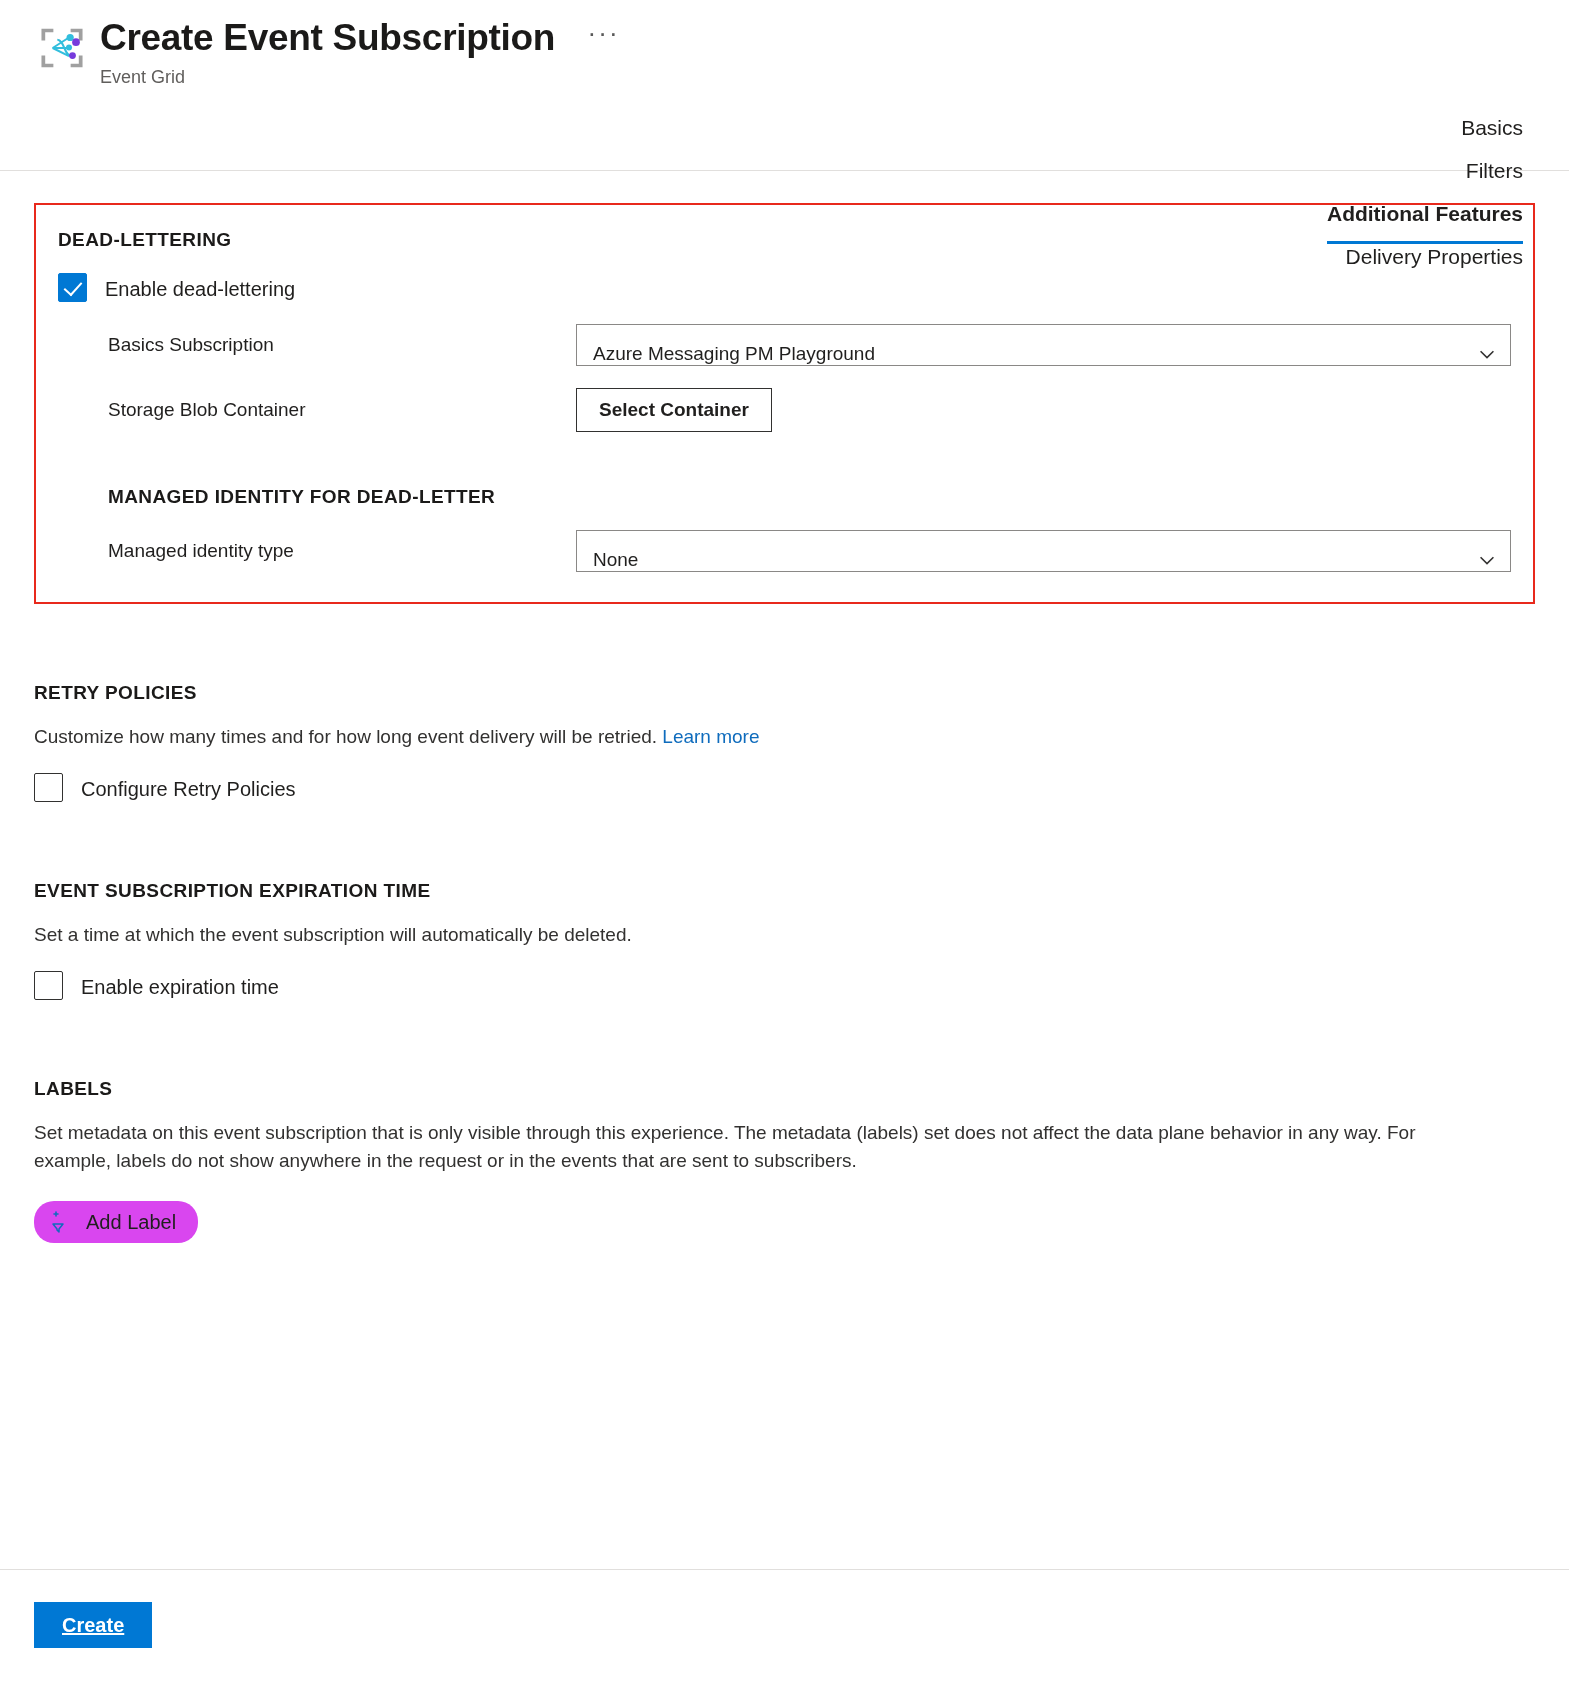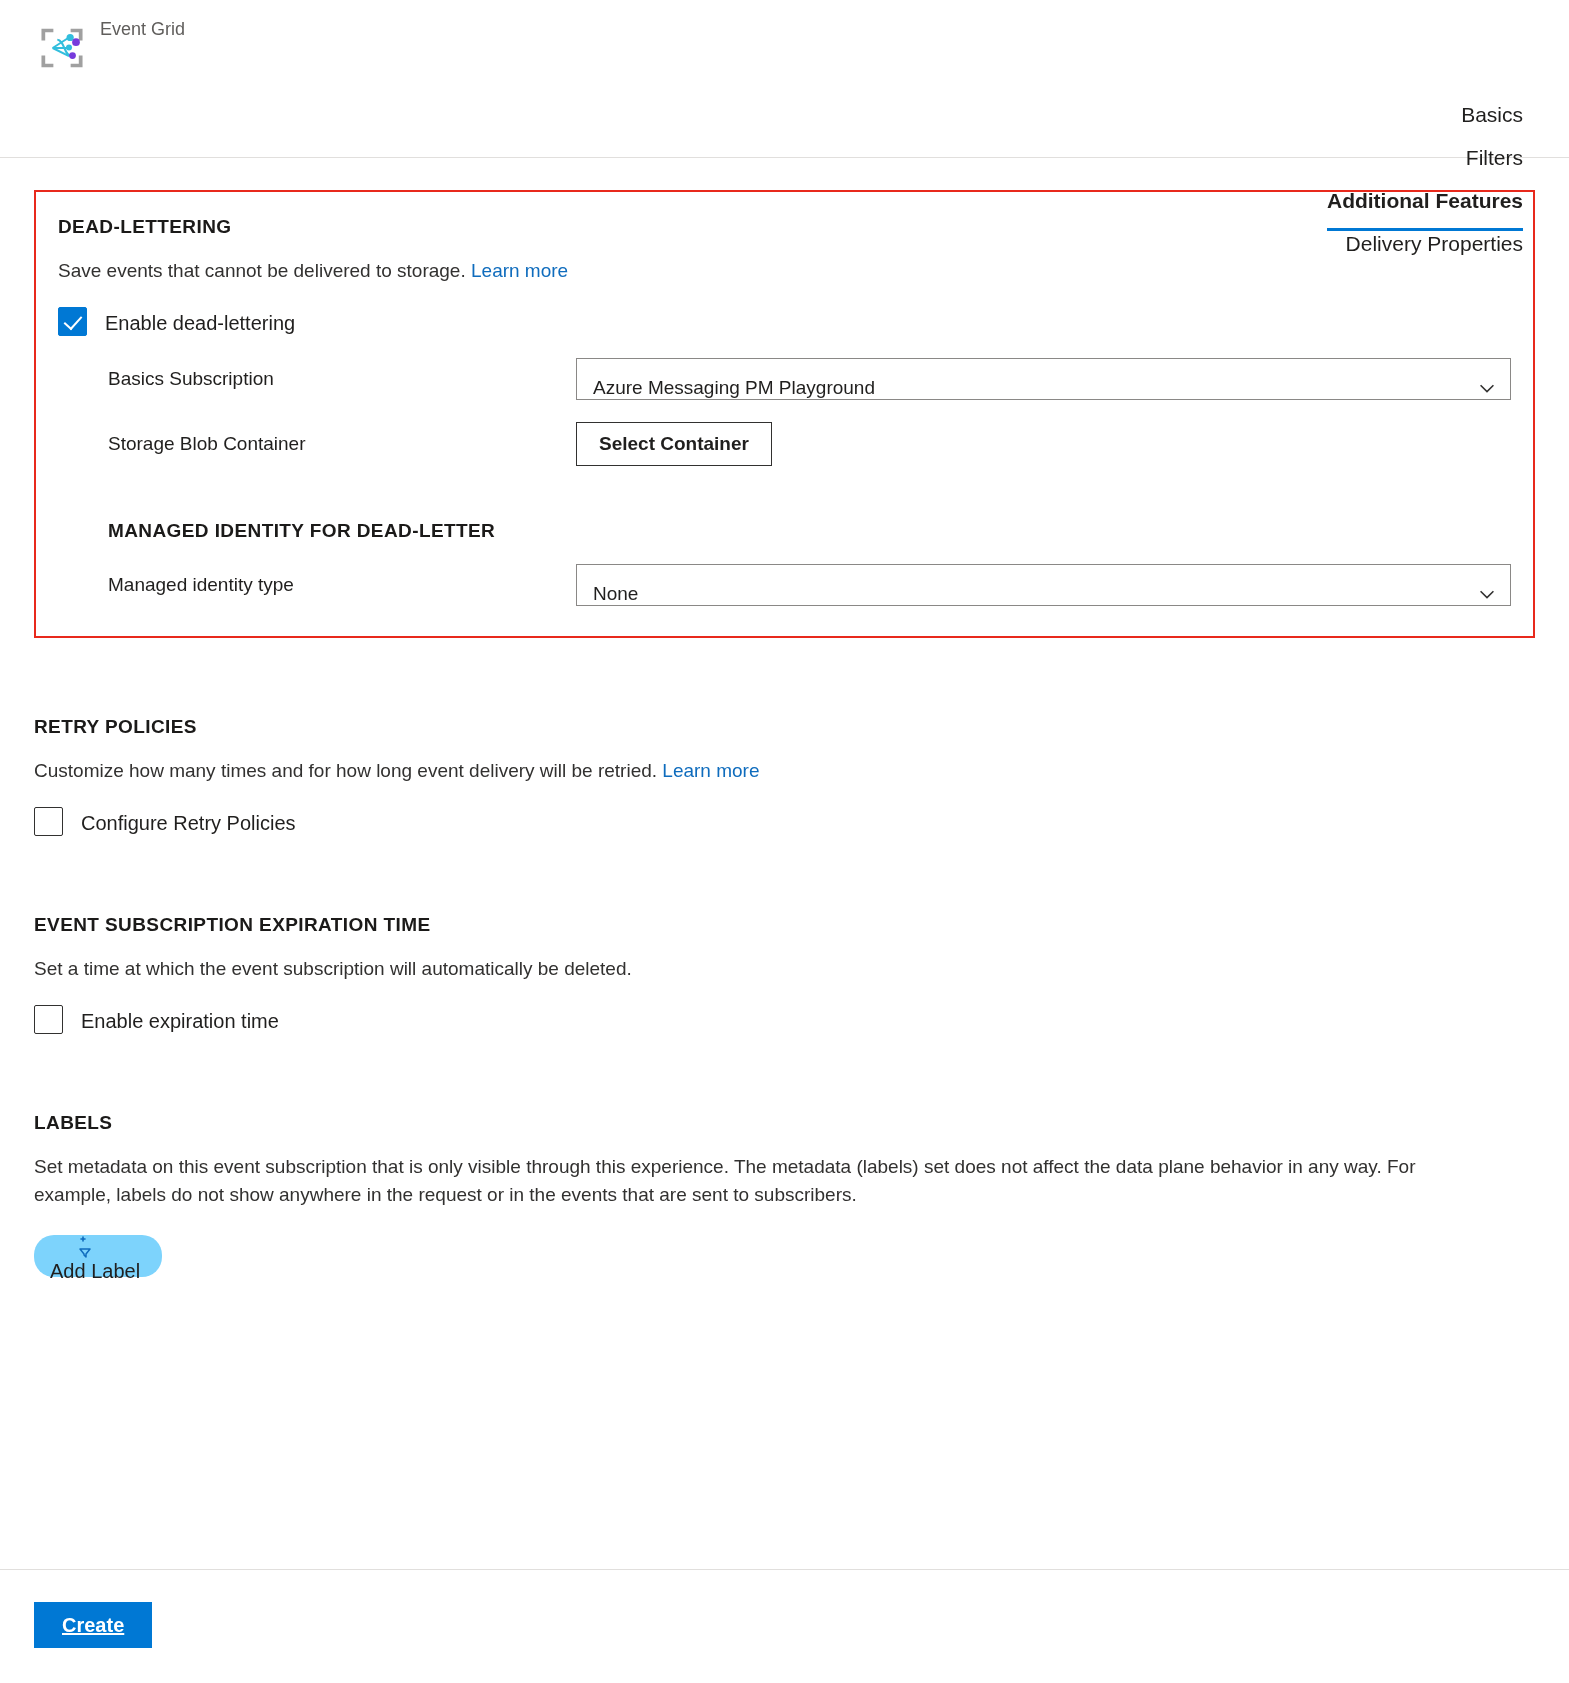--- a/index.html
+++ b/index.html
@@ -160,29 +160,28 @@
   }
 
   .spacer-24 { height: 24px; }
 
   .section { margin-top: 78px; }
 
   
   .pill {
     display: inline-flex;
     align-items: center;
-    background: #7dd3fc;
+    background: #d946ef;
     border: none;
     border-radius: 20px;
     height: 42px;
     padding: 0 22px 0 16px;
     margin-top: 26px;
     cursor: pointer;
     font-family: "Liberation Sans", sans-serif;
-    flex-direction: column;
   }
   .pill-icon { width: 24px; height: 24px; margin-right: 12px; flex: 0 0 24px; }
   .pill-text { font-size: 20px; color: #201f1e; line-height: 24px; }
 
   
   .footer {
     position: absolute;
     left: 0; right: 0; bottom: 0;
     height: 114px;
     border-top: 1px solid #e1dfdd;
@@ -223,40 +222,40 @@
             <path d="M16 24 L30 31"></path>
             <path d="M20 17 C26 17 26 31 32 31"></path>
           </g>
           <circle cx="31" cy="15" r="3.1" fill="#32bedd"></circle>
           <circle cx="30" cy="23.5" r="2.6" fill="#32bedd"></circle>
           <circle cx="36" cy="19" r="3.3" fill="#773adc"></circle>
           <circle cx="33" cy="30.5" r="2.9" fill="#773adc"></circle>
         </svg>
       </span>
       <div class="title-block">
+        <div>
+          <span class="page-title">Create Event Subscription</span>
+          <span class="ellipsis-btn">···</span>
+        </div>
         <div class="subtitle">Event Grid</div>
       </div>
     </div>
   </div>
 
   <div class="tabs">
     <div class="tab">Basics</div>
     <div class="tab">Filters</div>
     <div class="tab active">Additional Features</div>
     <div class="tab">Delivery Properties</div>
   </div>
 
   <div class="body">
 
     <div class="highlight-box">
       <div class="section-head">DEAD-LETTERING</div>
-      <div class="desc">
-        <span>Save events that cannot be delivered to storage.</span>
-        <span class="link">Learn more</span>
-      </div>
 
       <div class="chk-row">
         <span class="chk checked"></span>
         <span class="chk-label">Enable dead-lettering</span>
       </div>
 
       <div class="form-row">
         <span class="form-label">Basics Subscription</span>
         <div class="select">
           <span>Azure Messaging PM Playground</span>

